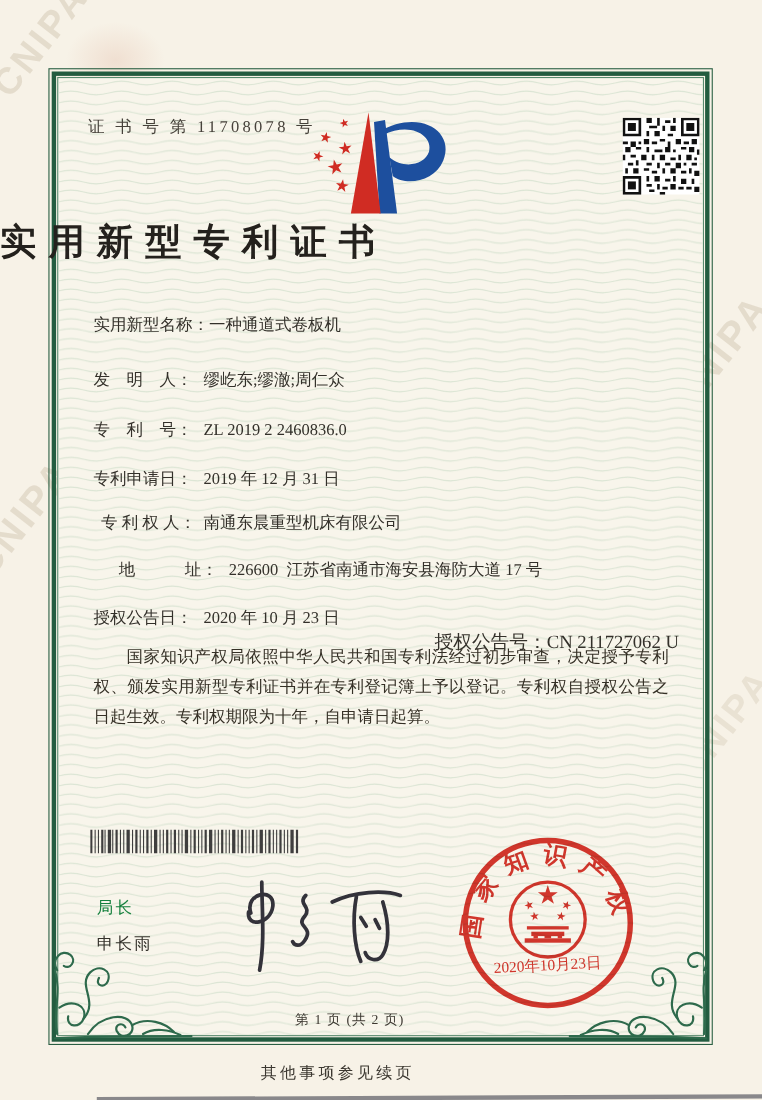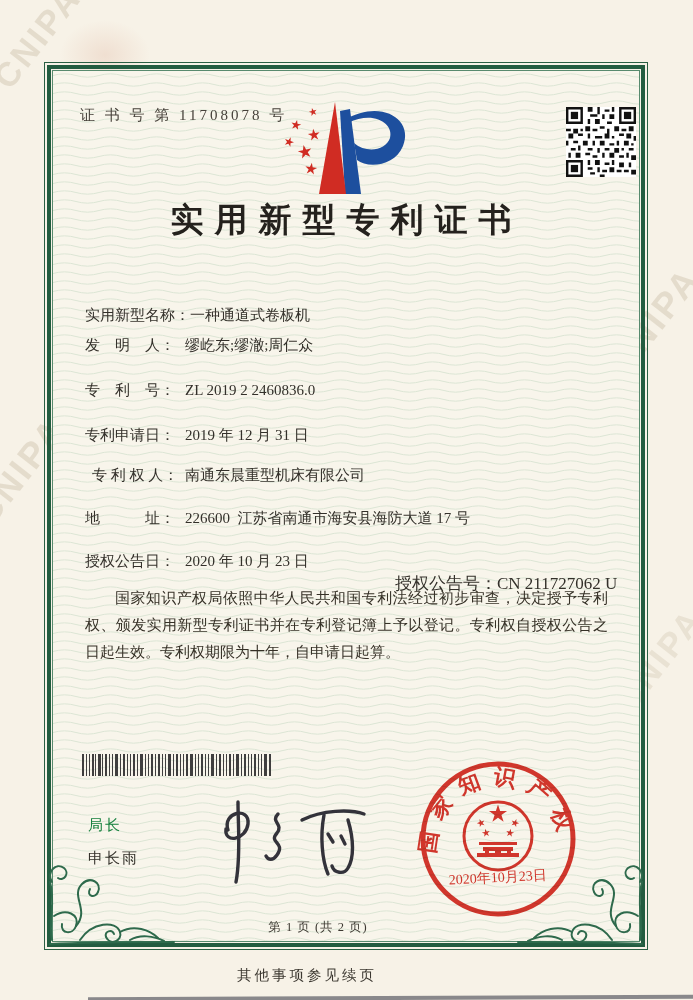--- a/index.html
+++ b/index.html
@@ -14,21 +14,21 @@
   #frame{position:absolute;left:44px;top:62px;width:604px;height:888px;
          border:1px solid #2a5f43;box-sizing:border-box;}
   #frame-mid{position:absolute;left:2px;top:2px;right:2px;bottom:2px;
          border:4px solid #235c40;box-sizing:border-box;}
   #frame-in{position:absolute;left:1px;top:1px;right:1px;bottom:1px;
          border:1px solid #588a6e;box-sizing:border-box;background:#f8f5eb;}
   #waves{position:absolute;left:0;top:0;width:100%;height:100%;opacity:.75;}
   
   .abs{position:absolute;}
   #cert-no{left:80px;top:106px;font-size:15px;letter-spacing:3px;color:#46413a;}
-  #title{left:0;top:198px;width:693px;text-align:center;font-size:33px;font-weight:bold;
+  #title{left:0;top:198px;width:693px;font-size:33px;font-weight:bold;
          letter-spacing:11px;color:#24211d;}
   .frow{left:85px;font-size:15px;display:flex;align-items:baseline;color:#33302a;}
   .frow .lbl{display:inline-block;min-width:100px;white-space:pre;}
   .frow .val{white-space:pre;}
   #grant-no-pair{left:378px;top:552px;font-size:17px;color:#33302a;white-space:pre;}
   .para{left:85px;width:523px;font-size:15px;line-height:27px;text-indent:2em;
         color:#353026;text-align:justify;}
   #barcode{left:82px;top:754px;}
   #director-title{left:88px;top:816px;font-size:15px;color:#15803d;letter-spacing:2px;}
   #director-name{left:88px;top:849px;font-size:15px;color:#33302a;letter-spacing:2px;}
@@ -121,41 +121,41 @@
       <path d="M22 0h7v7h-7z M23 1v5h5v-5z" fill-rule="evenodd"></path>
       <rect x="24" y="2" width="3" height="3"></rect>
       <path d="M0 22h7v7h-7z M1 23v5h5v-5z" fill-rule="evenodd"></path>
       <rect x="2" y="24" width="3" height="3"></rect>
       <path d="M9 0h2v2h-2z M13 0h1v3h-1z M16 1h2v1h-2z M19 0h1v2h-1z M10 3h3v1h-3z M15 3h1v2h-1z M18 3h2v2h-2z M9 5h1v2h-1z M12 5h2v2h-2z M17 6h2v1h-2z M0 9h2v1h-2z M3 9h2v2h-2z M6 9h1v1h-1z M8 8h2v2h-2z M11 9h2v1h-2z M14 8h2v1h-2z M17 9h1v2h-1z M20 8h2v2h-2z M23 9h2v1h-2z M26 8h2v2h-2z M1 11h2v2h-2z M5 11h2v1h-2z M9 11h1v2h-1z M12 12h3v1h-3z M16 11h2v2h-2z M19 12h1v1h-1z M22 11h2v1h-2z M25 11h2v2h-2z M28 12h1v2h-1z M0 14h1v2h-1z M3 14h2v1h-2z M7 14h2v2h-2z M11 14h1v2h-1z M14 14h2v2h-2z M18 15h2v1h-2z M21 14h1v2h-1z M24 14h2v2h-2z M27 15h1v1h-1z M2 17h2v1h-2z M5 16h1v2h-1z M9 17h2v1h-2z M13 17h1v2h-1z M16 17h2v1h-2z M20 17h2v2h-2z M23 17h1v1h-1z M26 17h2v1h-2z M1 19h1v2h-1z M4 19h2v2h-2z M8 19h2v1h-2z M11 20h2v1h-2z M15 19h1v2h-1z M18 19h2v2h-2z M22 20h2v1h-2z M25 19h1v2h-1z M27 20h2v2h-2z M9 22h1v2h-1z M12 22h2v2h-2z M16 23h2v1h-2z M19 22h1v2h-1z M22 23h2v2h-2z M26 23h1v2h-1z M9 25h2v1h-2z M13 25h1v2h-1z M15 26h2v1h-2z M18 25h2v2h-2z M21 26h2v1h-2z M24 26h2v1h-2z M27 26h2v2h-2z M10 27h2v1h-2z M14 28h2v1h-2z"></path>
     </g>
   </svg>
 
   <div class="abs" id="title">实用新型专利证书</div>
 
-  <div class="abs frow" style="top:306px;">
+  <div class="abs frow" style="top:286px;">
     <span class="lbl">实用新型名称：</span>
     <span class="val">一种通道式卷板机</span>
   </div>
   <div class="abs frow" style="top:336px;">
     <span class="lbl">发　明　人：</span>
     <span class="val">缪屹东;缪澈;周仁众</span>
   </div>
   <div class="abs frow" style="top:381px;">
     <span class="lbl">专　利　号：</span>
     <span class="val">ZL 2019 2 2460836.0</span>
   </div>
   <div class="abs frow" style="top:426px;">
     <span class="lbl">专利申请日：</span>
     <span class="val">2019 年 12 月 31 日</span>
   </div>
   <div class="abs frow" style="top:466px;text-align:center;">
     <span class="lbl">专 利 权 人：</span>
     <span class="val">南通东晨重型机床有限公司</span>
   </div>
-  <div class="abs frow" style="top:509px;">
+  <div class="abs frow" style="top:509px;margin-left:23px;">
     <span class="lbl">地　　　址：</span>
     <span class="val">226600  江苏省南通市海安县海防大道 17 号</span>
   </div>
   <div class="abs frow" style="top:552px;">
     <span class="lbl">授权公告日：</span>
     <span class="val">2020 年 10 月 23 日</span>
   </div>
   <div class="abs" id="grant-no-pair">
     <span>授权公告号：</span><span>CN 211727062 U</span>
   </div>

